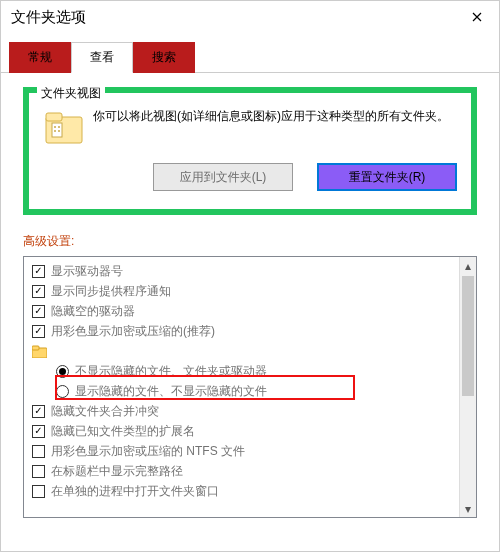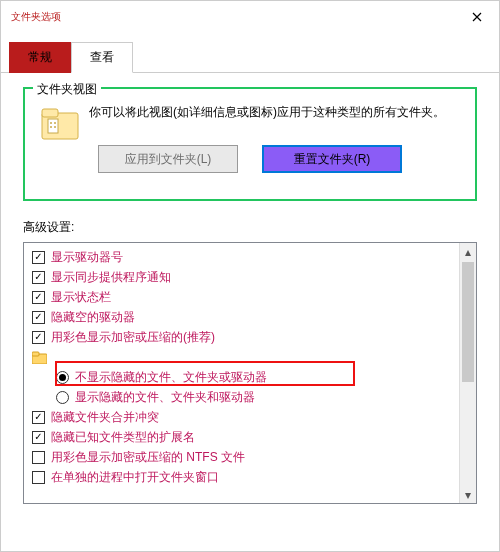--- a/index.html
+++ b/index.html
@@ -1,42 +1,42 @@
 <!DOCTYPE html>
 <html><head>
 <meta charset="utf-8">
 <style>
 *{margin:0;padding:0;box-sizing:border-box;font-family:"Microsoft YaHei","Segoe UI",sans-serif;font-size:12px}
 body{background:#fff;width:500px;height:552px;overflow:hidden;border:1px solid #ccc}
 .titlebar{display:flex;align-items:center;justify-content:space-between;height:32px;padding:0 0 0 10px;background:#fff}
-.titlebar .title{font-size:10px;color:#b91c1c}
+.titlebar .title{font-size:15px;color:#000000}
 .titlebar .close{width:45px;height:32px;display:flex;align-items:center;justify-content:center;cursor:pointer}
 .titlebar .close svg{width:10px;height:10px}
 .tabs{display:flex;padding:8px 8px 0 8px;position:relative;border-bottom:1px solid #ccc}
 .tab{padding:6px 18px;border:1px solid transparent;color:#000;cursor:pointer;position:relative;bottom:-1px;background:#b91c1c}
 .tab.active{border:1px solid #ccc;border-bottom:1px solid #fff;background:#fff}
 .content{padding:14px 22px 0 22px}
-.groupbox{border:2px solid #22c55e;padding:14px 14px 26px 14px;position:relative;margin-bottom:18px}
+.groupbox{border:6px solid #22c55e;padding:14px 14px 18px 14px;position:relative;margin-bottom:18px}
 .group-title{position:absolute;top:-8px;left:8px;background:#fff;padding:0 4px;color:#000}
 .group-row{display:flex;gap:8px}
 .folder-icon{width:42px;height:42px;flex:0 0 42px;display:flex;align-items:center;justify-content:center}
 .group-text{color:#000;line-height:1.5;flex:1}
-.btnrow{display:flex;gap:24px;justify-content:center;margin-top:0}
+.btnrow{display:flex;gap:24px;justify-content:flex-end;margin-top:14px}
 .btn{width:140px;height:28px;display:flex;align-items:center;justify-content:center;border:1px solid #999;background:#e9e9e9;color:#6d6d6d;cursor:pointer}
 .btn.primary{border:2px solid #0078d7;background:#8b5cf6;color:#000}
-.section-label{margin:4px 0 6px 0;color:#000000}
+.section-label{margin:4px 0 6px 0;color:#c2410c}
 .listbox{border:1px solid #828790;height:262px;overflow:hidden;padding:4px 2px}
 .row{display:flex;align-items:center;height:20px;gap:6px;padding-left:6px}
 .row.ind1{padding-left:30px}
 .cb{width:13px;height:13px;border:1px solid #333;display:flex;align-items:center;justify-content:center;flex:0 0 13px}
 .cb.checked::after{content:"✓";font-size:10px;line-height:1;color:#000}
 .rb{width:13px;height:13px;border:1px solid #333;border-radius:50%;display:flex;align-items:center;justify-content:center;flex:0 0 13px}
 .rb.on::after{content:"";width:7px;height:7px;border-radius:50%;background:#000}
 .mini-folder{width:15px;height:13px;flex:0 0 15px}
-.label{color:#be185d;white-space:nowrap}
+.label{color:#737373;white-space:nowrap}
 .hl{position:absolute;border:2px solid #e11;pointer-events:none}
 .listwrap{position:relative}
 .scrollbar{position:absolute;right:1px;top:1px;bottom:1px;width:17px;background:#f0f0f0;border-left:1px solid #ddd}
 .scrollbar .arrow{height:17px;display:flex;align-items:center;justify-content:center;color:#555}
 .scrollbar .thumb{position:absolute;left:2px;right:2px;top:19px;height:120px;background:#c9c9c9}
 </style>
 </head>
 <body>
 
 <div class="titlebar">
@@ -44,20 +44,21 @@
   <div class="close">
     <svg viewBox="0 0 10 10">
         <path d="M1 1 L9 9 M9 1 L1 9" stroke="#000" stroke-width="1.2"></path>
       </svg>
   </div>
 </div>
 
 <div class="tabs">
   <div class="tab">常规</div>
   <div class="tab active">查看</div>
+  <div class="tab">搜索</div>
 </div>
 
 <div class="content">
 
   <div class="groupbox">
     <div class="group-title">文件夹视图</div>
     <div class="group-row">
       <div class="folder-icon">
         <svg width="42" height="42" viewBox="0 0 42 42">
             <rect x="3" y="10" width="36" height="26" rx="2" fill="#ffe9a8" stroke="#d6b24a"></rect>
@@ -84,55 +85,55 @@
       <div class="row">
           <span class="cb checked"></span>
           <span class="label">显示驱动器号</span>
         </div>
       <div class="row">
           <span class="cb checked"></span>
           <span class="label">显示同步提供程序通知</span>
         </div>
       <div class="row">
           <span class="cb checked"></span>
-          <span class="label">显示状态栏</span>
-        </div>
-      <div class="row">
-          <span class="cb checked"></span>
           <span class="label">隐藏空的驱动器</span>
         </div>
       <div class="row">
           <span class="cb checked"></span>
           <span class="label">用彩色显示加密或压缩的(推荐)</span>
         </div>
       <div class="row">
         <span class="mini-folder"><svg width="15" height="13" viewBox="0 0 15 13">
               <rect x="0" y="3" width="15" height="10" rx="1" fill="#ffd66b" stroke="#d6a020"></rect>
               <rect x="0" y="1" width="7" height="4" rx="1" fill="#ffd66b" stroke="#d6a020"></rect>
             </svg></span>
       </div>
       <div class="row ind1">
           <span class="rb on"></span>
           <span class="label">不显示隐藏的文件、文件夹或驱动器</span>
         </div>
       <div class="row ind1">
           <span class="rb"></span>
-          <span class="label">显示隐藏的文件、文件夹和驱动器</span>
+          <span class="label">显示隐藏的文件、不显示隐藏的文件</span>
         </div>
       <div class="row">
           <span class="cb checked"></span>
           <span class="label">隐藏文件夹合并冲突</span>
         </div>
       <div class="row">
           <span class="cb checked"></span>
           <span class="label">隐藏已知文件类型的扩展名</span>
         </div>
       <div class="row">
           <span class="cb"></span>
           <span class="label">用彩色显示加密或压缩的 NTFS 文件</span>
+        </div>
+      <div class="row">
+          <span class="cb"></span>
+          <span class="label">在标题栏中显示完整路径</span>
         </div>
       <div class="row">
           <span class="cb"></span>
           <span class="label">在单独的进程中打开文件夹窗口</span>
         </div>
     </div>
     <div class="scrollbar">
       <div class="arrow">▴</div>
       <div class="thumb"></div>
       <div class="arrow" style="position:absolute;bottom:0;left:0;right:0">▾</div>

